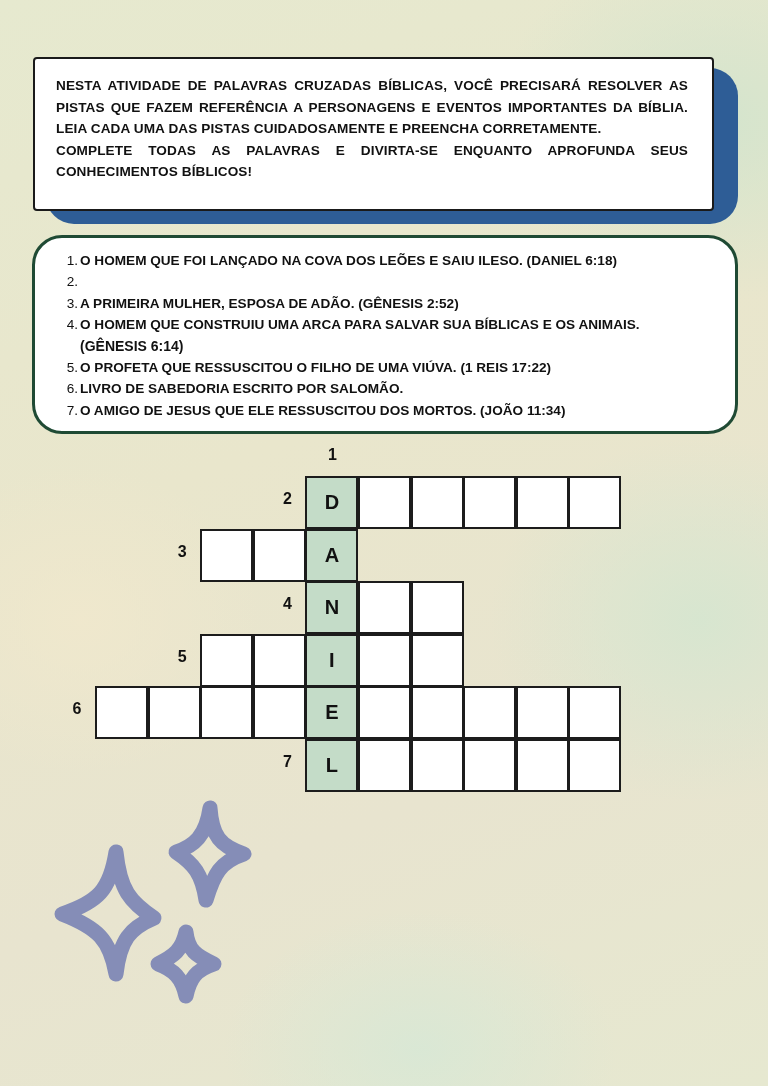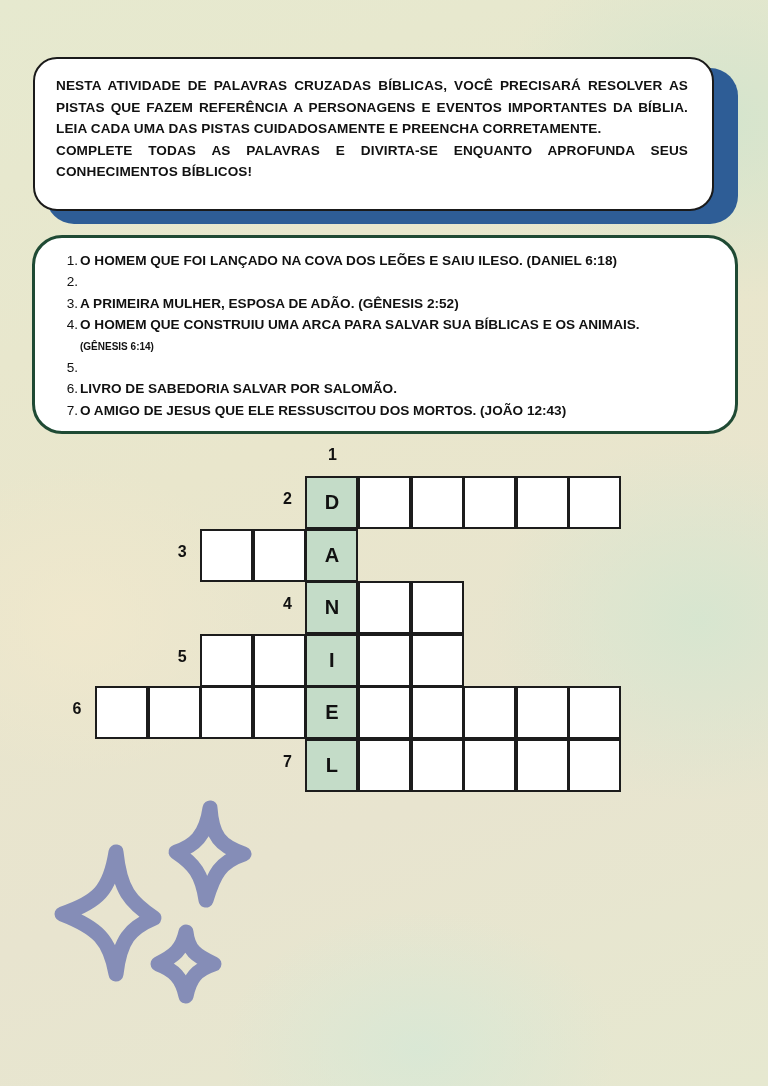--- a/index.html
+++ b/index.html
@@ -13,37 +13,37 @@
       radial-gradient(ellipse 260px 220px at 80px 620px, rgba(240,232,205,0.9), transparent 70%),
       linear-gradient(160deg, #e6e9cf 0%, #e9e6cc 40%, #e8e4cf 70%, #e6e8d0 100%);
     color: #111;
   }
   .intro-shadow {
     position: absolute; left: 46px; top: 68px; width: 692px; height: 156px;
     background: #2e5d96; border-radius: 28px;
   }
   .intro-box {
     position: absolute; left: 33px; top: 57px; width: 681px; height: 154px;
-    background: #fff; border: 2px solid #1a1a1a; border-radius: 24px;
+    background: #fff; border: 2px solid #1a1a1a; border-radius: 4px;
     box-sizing: border-box; padding: 16px 24px 0 21px;
   }
   .intro-box p {
     margin: 0; font-weight: 700; font-size: 13.6px; line-height: 21.5px;
     text-align: justify; letter-spacing: 0.1px;
   }
   .intro-box p.last { text-align-last: left; }
   .clues-box {
     position: absolute; left: 32px; top: 235px; width: 706px; height: 199px;
     background: #fff; border: 3px solid #1f4a34; border-radius: 30px;
     box-sizing: border-box; padding: 12px 20px 0 30px;
   }
   .clue { display: flex; font-size: 13.6px; line-height: 21.4px; }
   .clue-num { font-weight: 400; width: 13px; text-align: right; flex: none; margin-right: 2px; }
   .clue-text { font-weight: 700; }
-  .clue-ref-line { padding-left: 15px; font-weight: 700; font-size: 10px; line-height: 21.4px; }
+  .clue-ref-line { padding-left: 15px; font-weight: 700; font-size: 14px; line-height: 21.4px; }
   .cell {
     position: absolute; width: 53px; height: 53px; box-sizing: border-box;
     background: #fff; border: 2px solid #1c1c1c;
     display: flex; align-items: center; justify-content: center;
     font-weight: 700; font-size: 20px; color: #111;
   }
   .cell.key { background: #c4dcc8; }
   .num {
     position: absolute; font-weight: 700; font-size: 16px; color: #111;
     width: 20px; text-align: center;
@@ -71,28 +71,29 @@
     <span class="clue-num">3.</span>
     <span class="clue-text">A PRIMEIRA MULHER, ESPOSA DE ADÃO. (GÊNESIS 2:52)</span>
   </div>
   <div class="clue">
     <span class="clue-num">4.</span>
     <span class="clue-text">O HOMEM QUE CONSTRUIU UMA ARCA PARA SALVAR SUA BÍBLICAS E OS ANIMAIS.</span>
   </div>
   <div class="clue-ref-line">(GÊNESIS 6:14)</div>
   <div class="clue">
     <span class="clue-num">5.</span>
+    <span class="clue-text">O PROFETA QUE RESSUSCITOU O FILHO DE UMA VIÚVA. (1 REIS 17:22)</span>
   </div>
   <div class="clue">
     <span class="clue-num">6.</span>
-    <span class="clue-text">LIVRO DE SABEDORIA SALVAR POR SALOMÃO.</span>
+    <span class="clue-text">LIVRO DE SABEDORIA ESCRITO POR SALOMÃO.</span>
   </div>
   <div class="clue">
     <span class="clue-num">7.</span>
-    <span class="clue-text">O AMIGO DE JESUS QUE ELE RESSUSCITOU DOS MORTOS. (JOÃO 12:43)</span>
+    <span class="clue-text">O AMIGO DE JESUS QUE ELE RESSUSCITOU DOS MORTOS. (JOÃO 11:34)</span>
   </div>
 </div>
 
 <div id="crossword">
     <div class="num" style="left: 322.4px; top: 446px;">1</div>
     <div class="num" style="left: 277.4px; top: 490px;">2</div>
     <div class="cell key" style="left: 305.4px; top: 476px;">D</div>
     <div class="cell" style="left: 358px; top: 476px;"></div>
     <div class="cell" style="left: 410.6px; top: 476px;"></div>
     <div class="cell" style="left: 463.2px; top: 476px;"></div>

